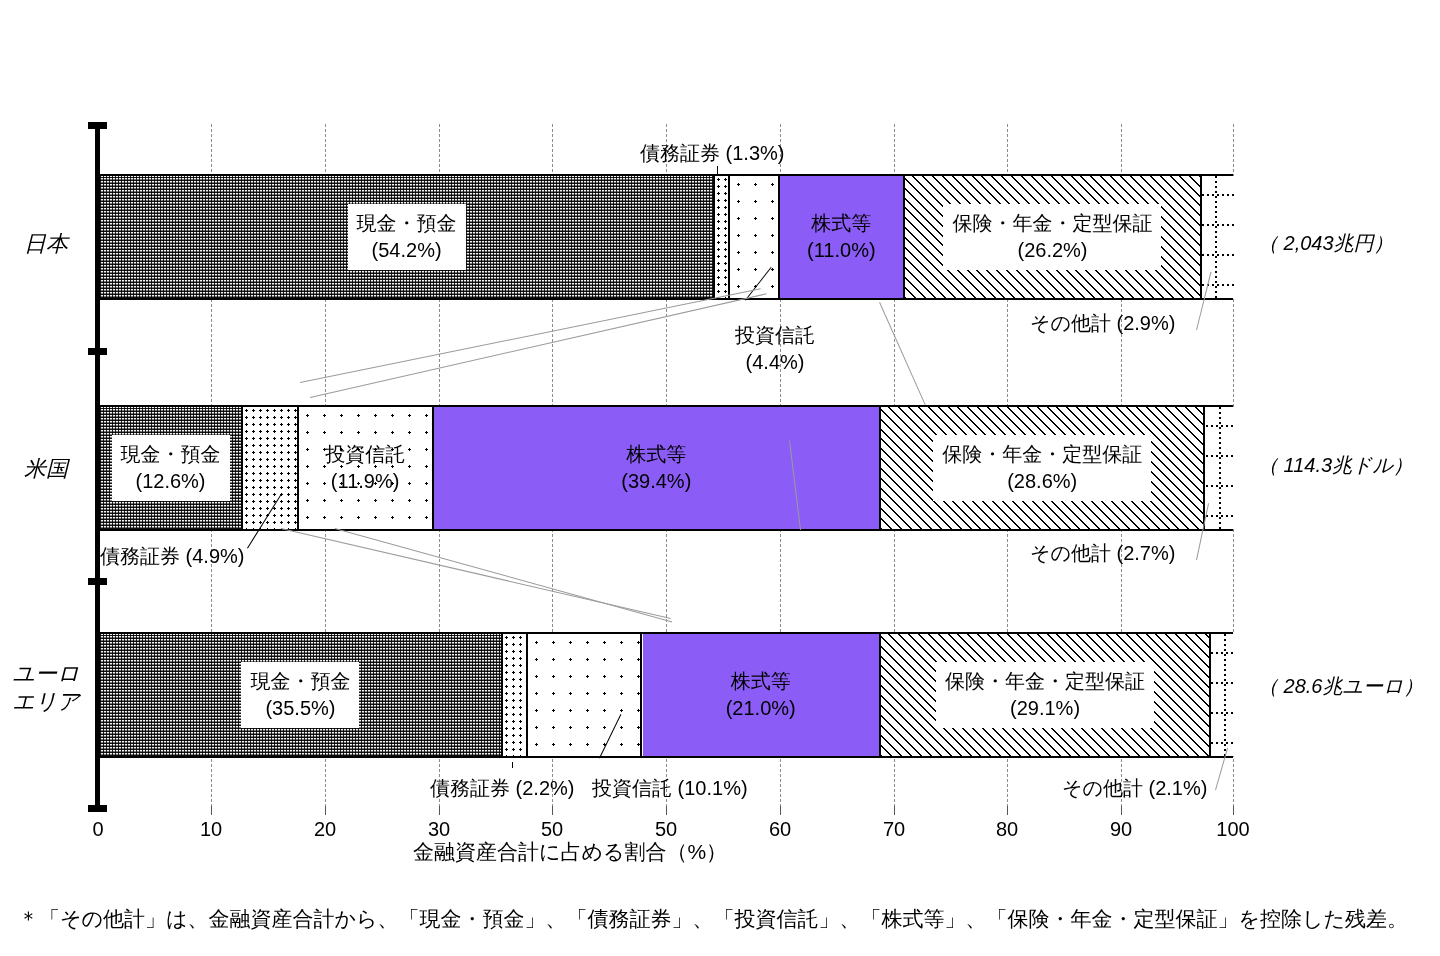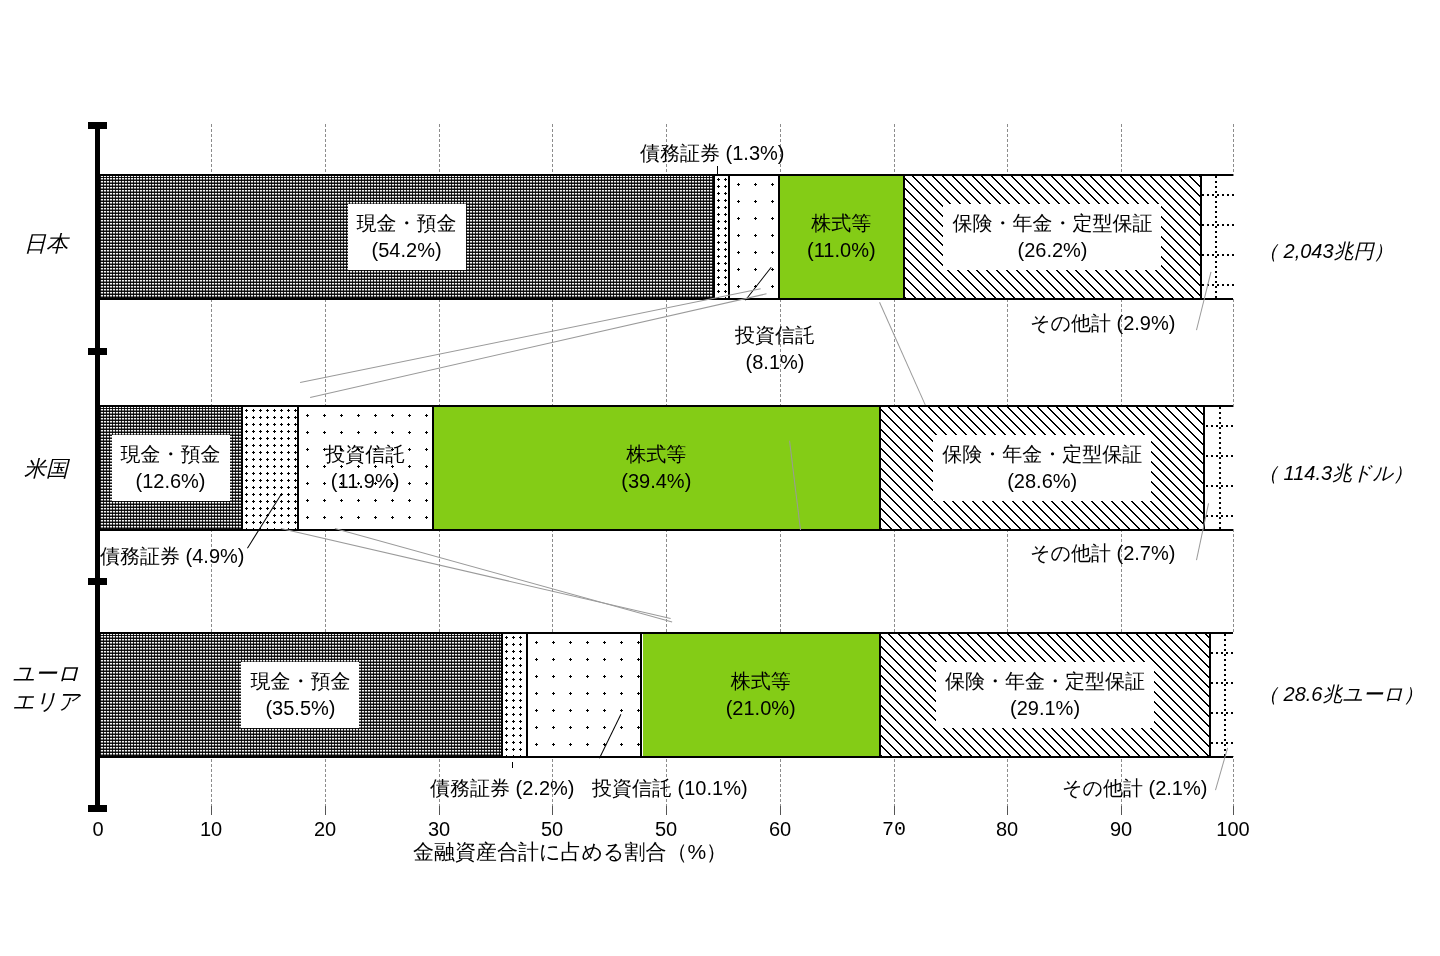--- a/index.html
+++ b/index.html
@@ -18,21 +18,21 @@
   
   .yaxis{position:absolute;left:95px;top:122px;width:5px;height:690px;background:#000;}
   .ycap{position:absolute;left:88px;width:19px;height:7px;background:#000;}
   .gridline{position:absolute;width:0;border-left:1px dashed #8c8c8c;}
   .tick{position:absolute;width:0;height:9px;border-left:1px solid #555;}
   .xlabel{position:absolute;font-size:20px;text-align:center;width:60px;}
   .axis-title{position:absolute;left:0;top:838px;width:1140px;text-align:center;font-size:21px;}
 
   
   .rowlabel{position:absolute;font-style:italic;font-size:22px;text-align:center;line-height:1.25;width:92px;left:0;}
-  .rowtotal{position:absolute;left:1258px;font-style:italic;font-size:20px;white-space:nowrap;margin-top:8px;}
+  .rowtotal{position:absolute;left:1258px;font-style:italic;font-size:20px;white-space:nowrap;}
 
   .bar{position:absolute;height:126px;border:2.5px solid #000;box-sizing:border-box;background:#fff;}
   .seg{position:absolute;top:0;bottom:0;box-sizing:border-box;border-right:2px solid #000;overflow:hidden;}
   .seg:last-child{border-right:none;}
 
   
   .fill-cash{
     background-color:#808080;
     background-image:
       repeating-linear-gradient(0deg, rgba(0,0,0,.85) 0 1px, transparent 1px 3px),
@@ -43,21 +43,21 @@
   .fill-debt{
     background-color:#ffffff;
     background-image:radial-gradient(circle at 50% 50%, #000 1.1px, transparent 1.3px);
     background-size:7px 7px;
   }
   .fill-fund{
     background-color:#ffffff;
     background-image:radial-gradient(circle at 50% 50%, #000 1.1px, transparent 1.35px);
     background-size:17px 17px;
   }
-  .fill-equity{background-color:#84cc16;}
+  .fill-equity{background-color:#8b5cf6;}
   .fill-ins{
     background-color:#ffffff;
     background-image:repeating-linear-gradient(45deg,#000 0 1.4px, transparent 1.4px 7px);
   }
   .fill-other{
     background-color:#ffffff;
     background-image:
       repeating-linear-gradient(0deg, transparent 0 28px, transparent 28px 28px),
       repeating-linear-gradient(90deg, transparent 0 30px, transparent 30px 30px);
   }
@@ -125,21 +125,21 @@
   <div class="tick" style="left:1121px;top:806px;"></div>
   <div class="tick" style="left:1233px;top:806px;"></div>
 
   <div class="xlabel" style="left:68px;top:818px;">0</div>
   <div class="xlabel" style="left:181px;top:818px;">10</div>
   <div class="xlabel" style="left:295px;top:818px;">20</div>
   <div class="xlabel" style="left:409px;top:818px;">30</div>
   <div class="xlabel" style="left:522px;top:818px;">50</div>
   <div class="xlabel" style="left:636px;top:818px;">50</div>
   <div class="xlabel" style="left:750px;top:818px;">60</div>
-  <div class="xlabel" style="left:864px;top:818px;font-family:Liberation Mono, monospace;">70</div>
+  <div class="xlabel" style="left:864px;top:818px;">70</div>
   <div class="xlabel" style="left:977px;top:818px;">80</div>
   <div class="xlabel" style="left:1091px;top:818px;">90</div>
   <div class="xlabel" style="left:1203px;top:818px;">100</div>
 
   <div class="axis-title">金融資産合計に占める割合（%）</div>
 
   <div class="rowlabel" style="top:230px;">日本</div>
   <div class="rowtotal" style="top:230px;">（ 2,043兆円）</div>
 
   <div class="bar" style="left:98px;top:174px;width:1135px;">
@@ -164,21 +164,21 @@
       </span>
     </div>
     <div class="seg fill-other" style="left:1102.2px;width:32.8px;"></div>
   </div>
 
   <div class="callout" style="left:640px;top:140px;">債務証券 (1.3%)</div>
   <div class="leader" style="left:718px;top:166px;width:10px;transform:rotate(90deg);"></div>
 
   <div class="callout" style="left:735px;top:322px;">
     <span>投資信託</span><br>
-    <span>(8.1%)</span>
+    <span>(4.4%)</span>
   </div>
   <div class="leader" style="left:745px;top:300px;width:42px;transform:rotate(-52deg);"></div>
   <div class="leader thin" style="left:300px;top:382px;width:470px;transform:rotate(-11.5deg);"></div>
   <div class="leader thin" style="left:310px;top:397px;width:468px;transform:rotate(-12.8deg);"></div>
 
   <div class="callout" style="left:1030px;top:310px;">その他計 (2.9%)</div>
   <div class="leader thin" style="left:1196px;top:330px;width:60px;transform:rotate(-76deg);"></div>
   <div class="leader thin" style="left:880px;top:302px;width:120px;transform:rotate(66deg);"></div>
 
   <div class="rowlabel" style="top:455px;">米国</div>
@@ -255,13 +255,14 @@
 
   <div class="callout" style="left:430px;top:775px;">債務証券 (2.2%)</div>
   <div class="leader" style="left:513px;top:762px;width:6px;transform:rotate(90deg);"></div>
 
   <div class="callout" style="left:592px;top:775px;">投資信託 (10.1%)</div>
   <div class="leader" style="left:599px;top:758px;width:49px;transform:rotate(-64deg);"></div>
 
   <div class="callout" style="left:1062px;top:775px;">その他計 (2.1%)</div>
   <div class="leader thin" style="left:1215px;top:790px;width:44px;transform:rotate(-74deg);"></div>
 
+  <div class="footnote">＊「その他計」は、金融資産合計から、「現金・預金」、「債務証券」、「投資信託」、「株式等」、「保険・年金・定型保証」を控除した残差。</div>
 </div>
 
 </body></html>

